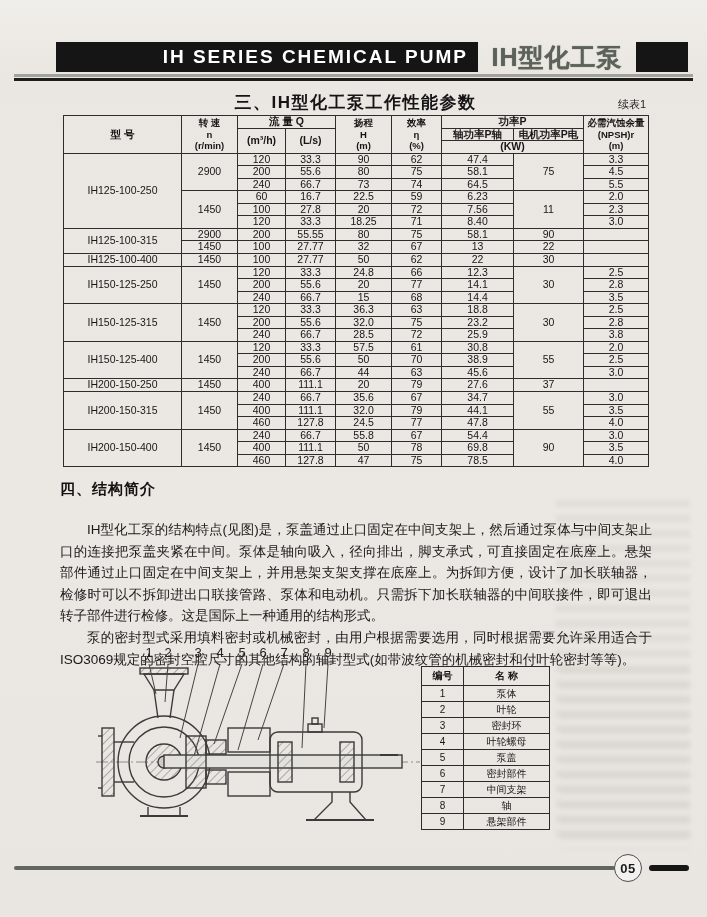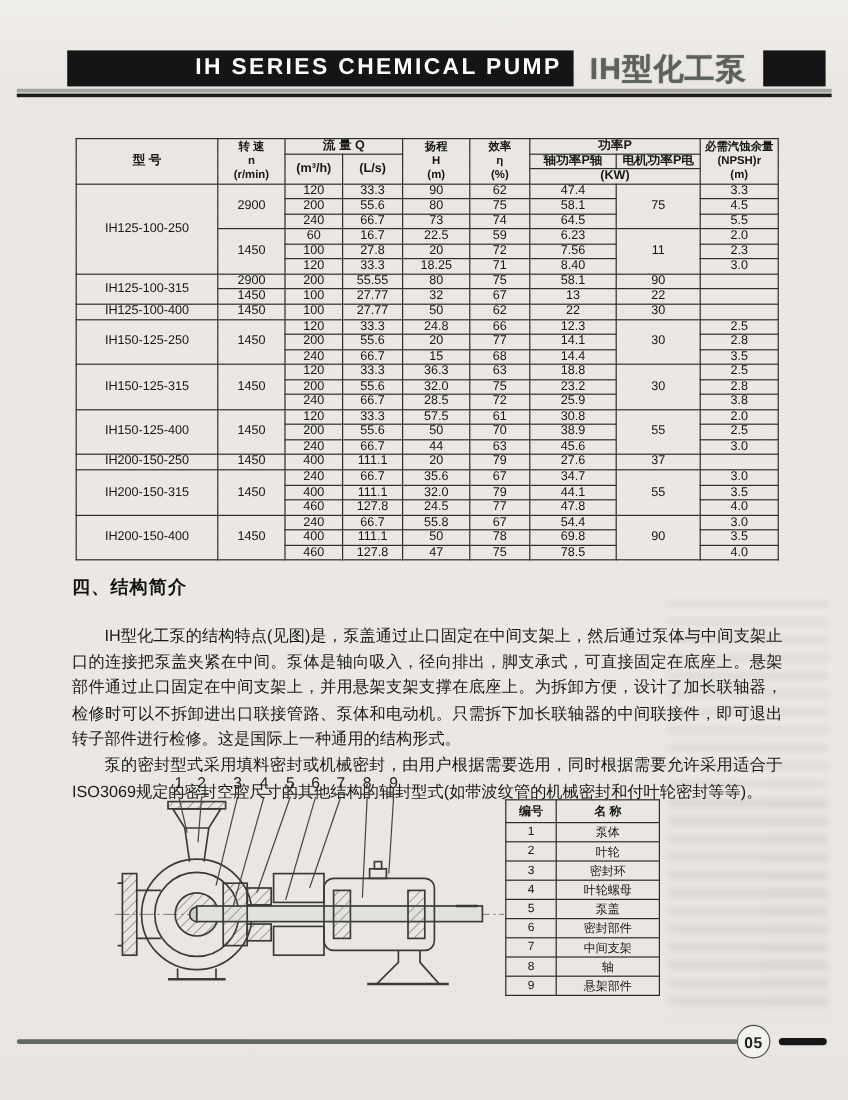--- a/index.html
+++ b/index.html
@@ -122,20 +122,24 @@
       <span class="header-title-en">IH SERIES CHEMICAL PUMP</span>
     </div>
     <div class="header-zh-zone">
       <span class="header-title-zh">IH型化工泵</span>
     </div>
     <div class="header-end-block"></div>
   </div>
   <div class="rule-gray"></div>
   <div class="rule-black"></div>
 
+  <div class="table-title-row">
+    <div class="table-title">三、IH型化工泵工作性能参数</div>
+    <div class="table-continued">续表1</div>
+  </div>
 
   <table class="perf">
     <colgroup>
       <col style="width:118px">
         <col style="width:56px">
         <col style="width:48px">
       <col style="width:50px">
         <col style="width:56px">
         <col style="width:50px">
       <col style="width:72px">

